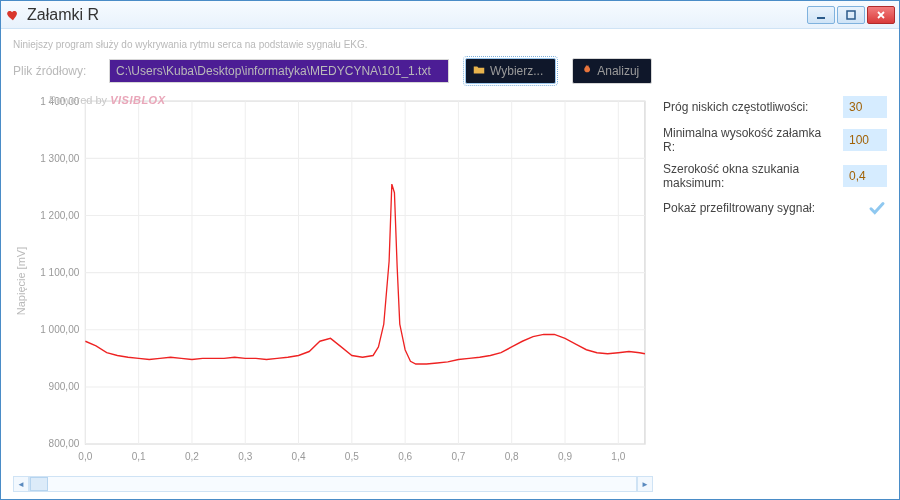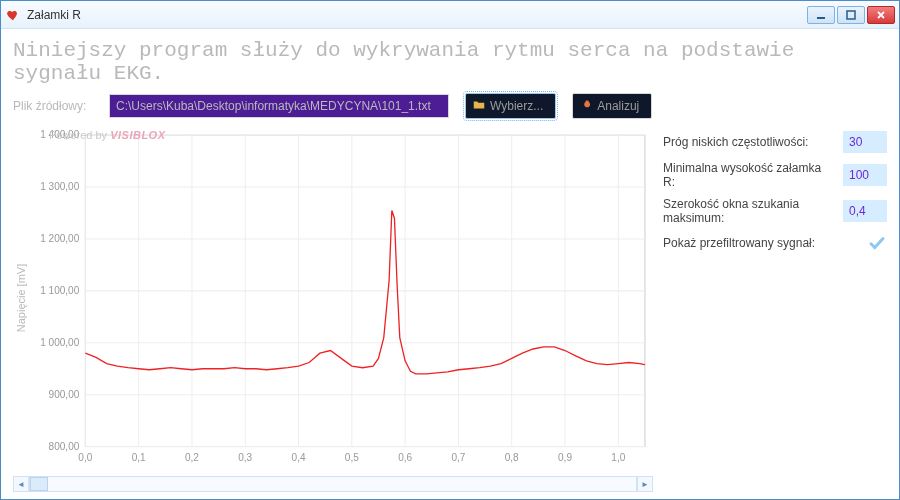--- a/index.html
+++ b/index.html
@@ -24,21 +24,21 @@
     display: flex;
     align-items: center;
     padding: 0 4px;
   }
   .titlebar .app-icon {
     width: 16px; height: 16px;
     margin-right: 6px;
     display: inline-flex; align-items:center; justify-content:center;
   }
   .titlebar .title {
-    font-size: 12px;
+    font-size: 16px;
     color: #333;
     flex: 1;
   }
   .win-btns { display: flex; gap: 2px; }
   .win-btn {
     width: 28px; height: 18px;
     border: 1px solid #7fb2de;
     border-radius: 2px;
     background: linear-gradient(#eaf3fc,#cfe4f7);
     display: inline-flex; align-items:center; justify-content:center;
@@ -46,24 +46,23 @@
     cursor: pointer;
   }
   .win-btn.close { background: linear-gradient(#f27d7d,#d93a3a); border-color:#b02a2a; color:#fff; }
   .content {
     flex: 1;
     padding: 10px 12px 6px 12px;
     display: flex;
     flex-direction: column;
   }
   .subtitle {
-    font-size: 21px;
+    font-size: 10px;
     color: #b9b9b9;
     margin-bottom: 8px;
-    font-family: Liberation Mono, monospace;
   }
   .file-row {
     display: flex;
     align-items: center;
     gap: 16px;
     margin-bottom: 6px;
   }
   .file-row .label {
     font-size: 12px;
     color: #b9b9b9;
@@ -177,21 +176,21 @@
     margin-bottom: 8px;
   }
   .param-row .plabel { color: #444; }
   .param-row input[type=text] {
     width: 44px;
     height: 22px;
     background: #d6ecff;
     border: none;
     padding: 0 6px;
     font-size: 12px;
-    color: #6d28d9;
+    color: #a16207;
     text-align: left;
   }
   .check {
     width: 20px; height: 20px;
     display:inline-flex;align-items:center;justify-content:center;
     cursor:pointer;
   }
 </style>
 </head>
 <body>

